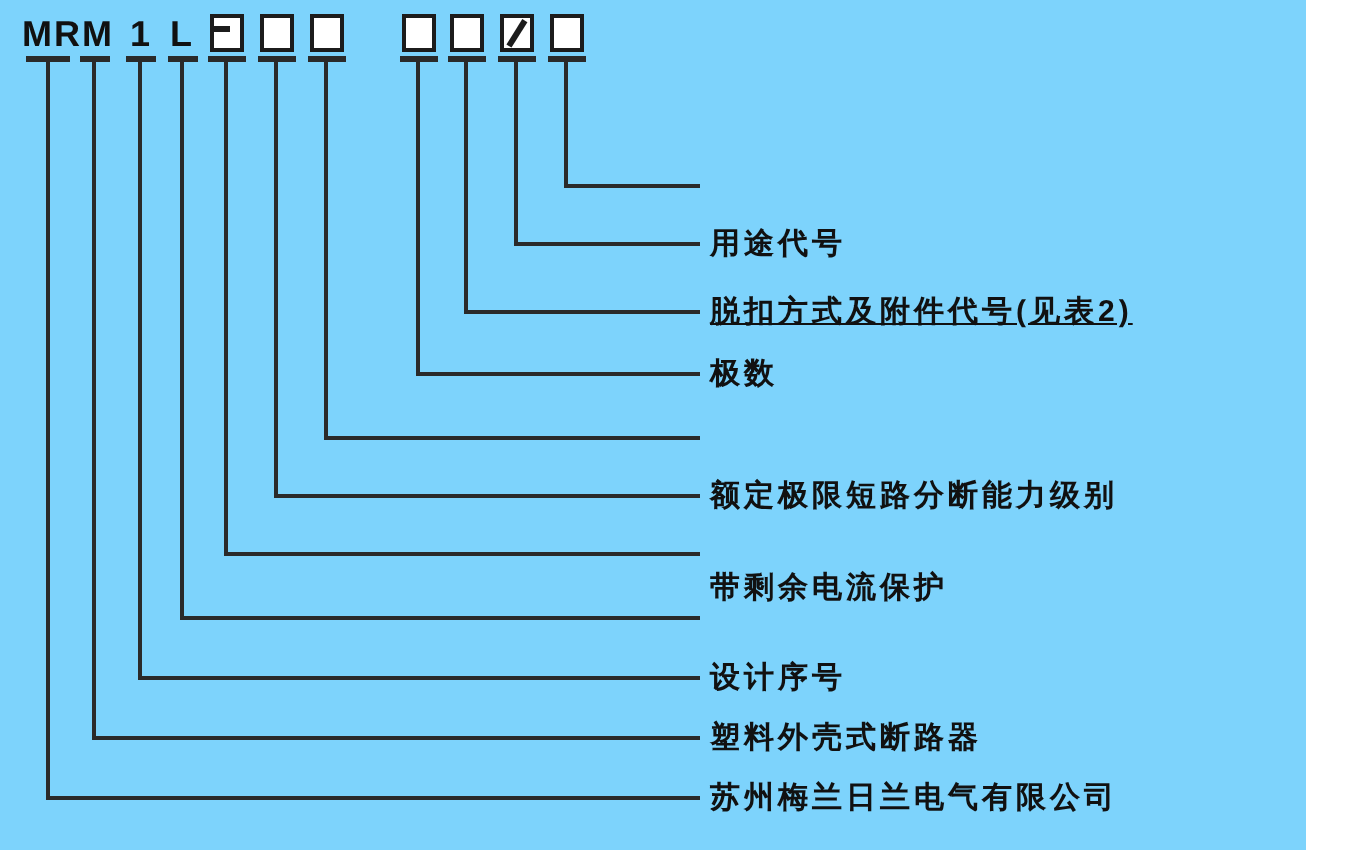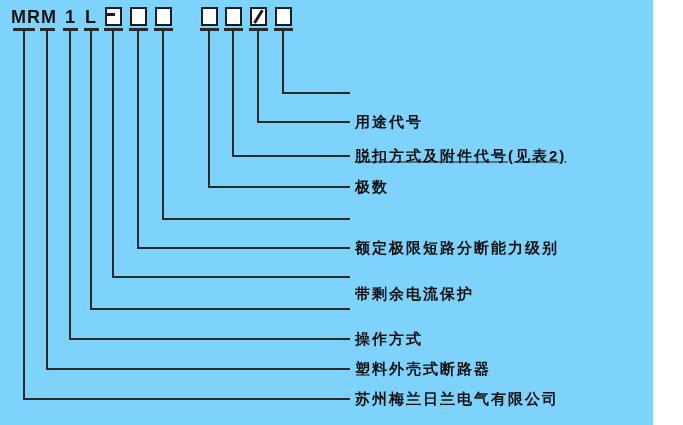--- a/index.html
+++ b/index.html
@@ -144,17 +144,17 @@
   <div class="hline" style="left:46px;top:368px;width:304px;"></div>
 
   <div class="vline" style="left:23px;top:30px;height:370px;"></div>
   <div class="hline" style="left:23px;top:398px;width:327px;"></div>
 
   <span class="legend-label" style="top:122px;">用途代号</span>
   <span class="legend-label" style="top:156px;text-decoration:underline;">脱扣方式及附件代号(见表2)</span>
   <span class="legend-label" style="top:187px;">极数</span>
   <span class="legend-label" style="top:248px;">额定极限短路分断能力级别</span>
   <span class="legend-label" style="top:294px;text-align:center;">带剩余电流保护</span>
-  <span class="legend-label" style="top:339px;">操作方式</span>
+  <span class="legend-label" style="top:339px;">设计序号</span>
   <span class="legend-label" style="top:399px;">苏州梅兰日兰电气有限公司</span>
   <span class="legend-label" style="top:369px;">塑料外壳式断路器</span>
 
 </div>
 
 </body></html>

